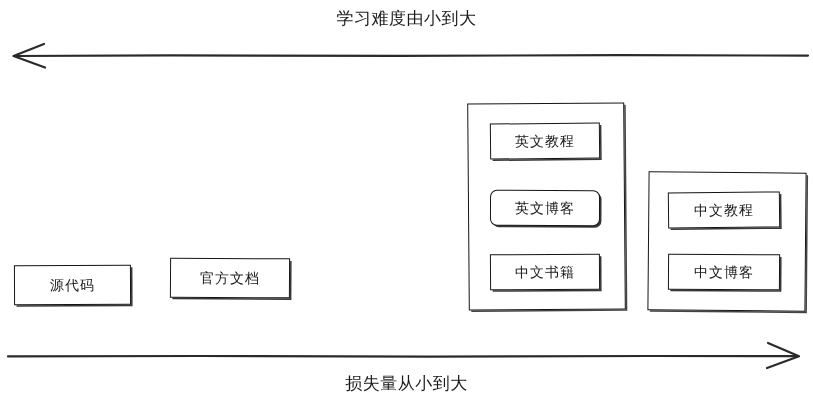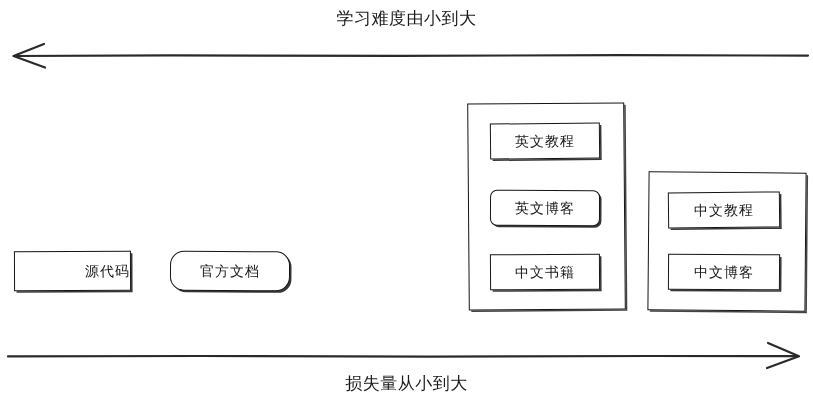--- a/index.html
+++ b/index.html
@@ -95,25 +95,25 @@
 
   <svg class="axis-arrow" id="bottom-axis-arrow" viewBox="0 0 813 40" preserveAspectRatio="none">
     <path d="M8,20.4 L200,20 L430,20.6 L650,20 L798,20.2" stroke="#2a2a2a" stroke-width="2.2" fill="none" stroke-linecap="round"></path>
     <path d="M768,7 L799,20.2 L767,32" stroke="#2a2a2a" stroke-width="2.2" fill="none" stroke-linecap="round" stroke-linejoin="round"></path>
   </svg>
 
   <div class="group-box sk1" id="english-group" style="left:468px; top:103px; width:157px; height:207px;"></div>
 
   <div class="group-box sk2" id="chinese-group" style="left:648px; top:172px; width:158px; height:139px;"></div>
 
-  <div class="node-box sk3" style="left:14px; top:251px; width:117px; height:40px;justify-content:flex-end;">
+  <div class="node-box sk3" style="left:14px; top:265px; width:117px; height:40px;">
     <span class="node-label">源代码</span>
   </div>
 
-  <div class="node-box sk4" style="left:170px; top:251px; width:120px; height:40px;border-radius:14px;">
+  <div class="node-box sk4" style="left:170px; top:258px; width:120px; height:40px;">
     <span class="node-label">官方文档</span>
   </div>
 
 
   <div class="node-box sk5" style="left:490px; top:123px; width:110px; height:36px;">
     <span class="node-label">英文教程</span>
   </div>
 
   <div class="node-box sk6" style="left:490px; top:190px; width:110px; height:36px;border-radius:7px;">
     <span class="node-label">英文博客</span>

